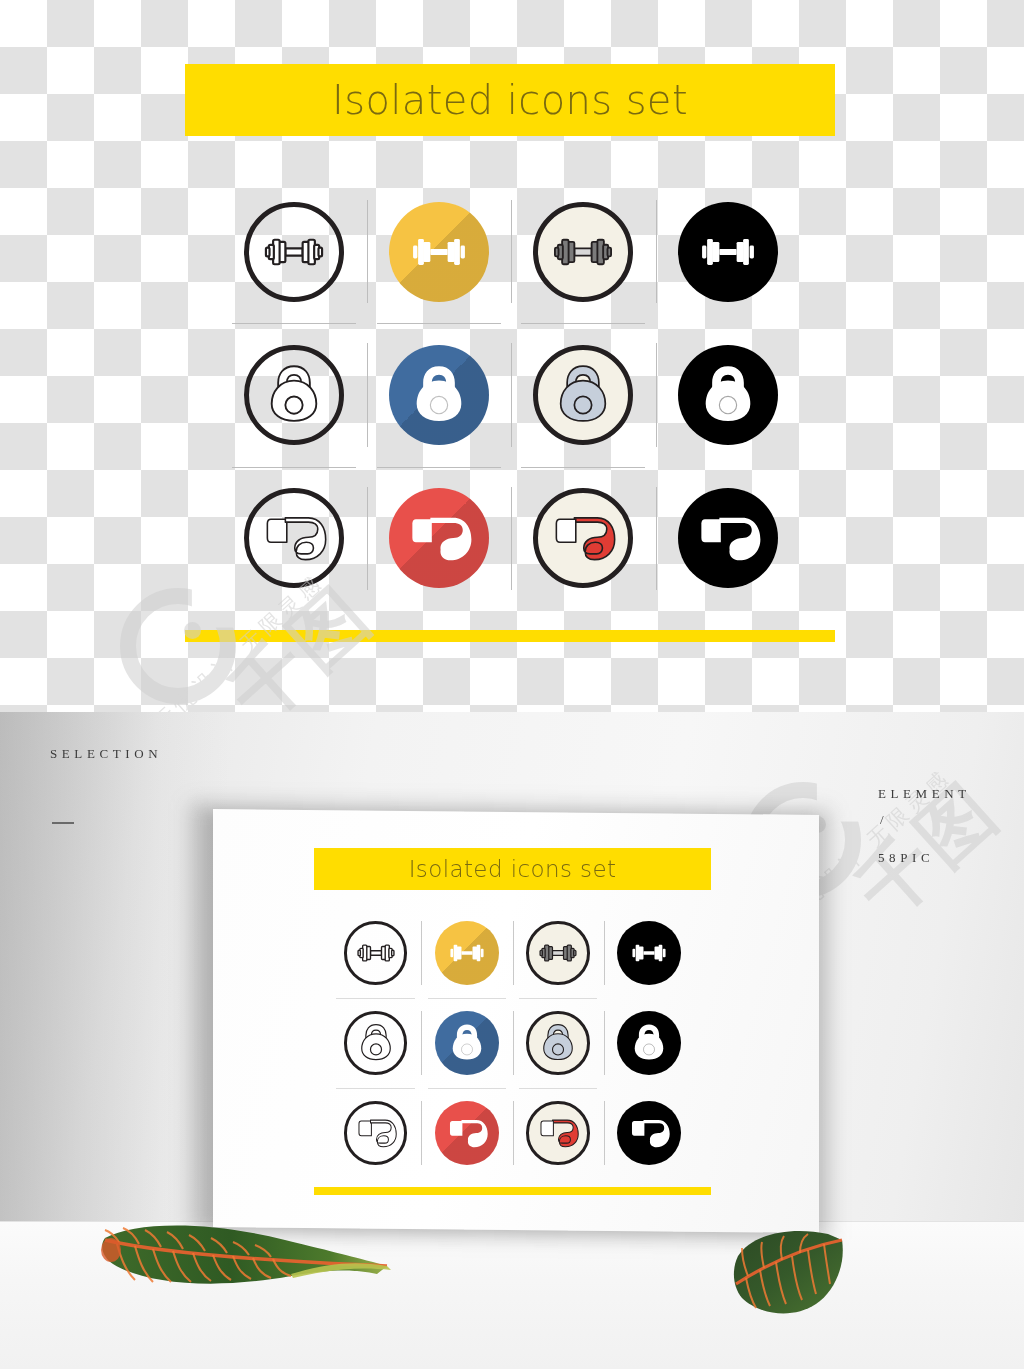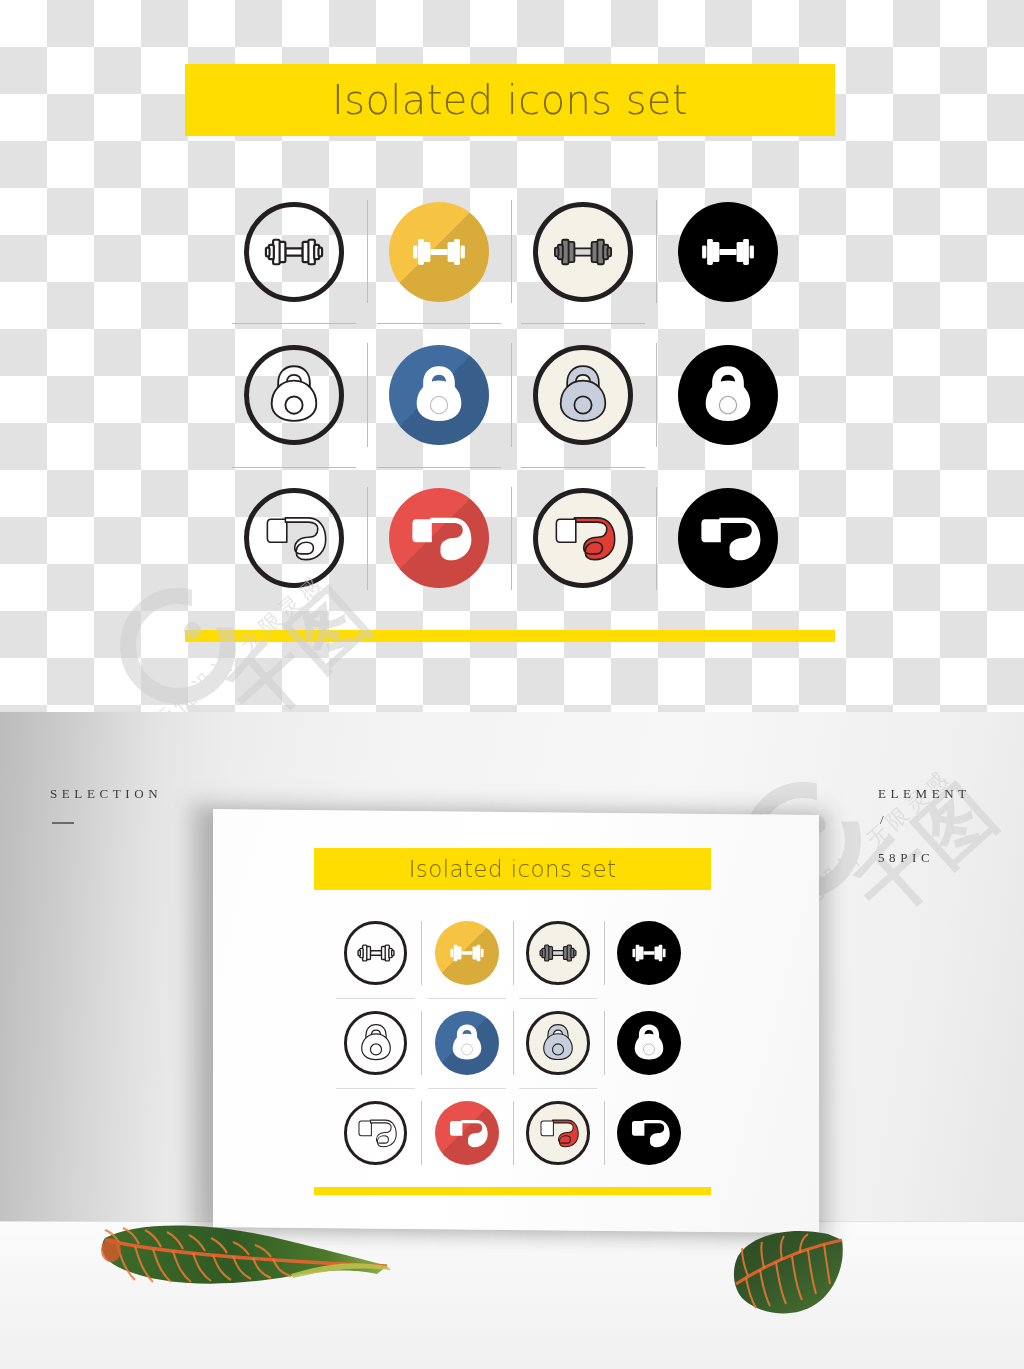--- a/index.html
+++ b/index.html
@@ -100,21 +100,21 @@
   #card-grid .cell:nth-child(3){left:182.5px;}
   #card-grid .cell:nth-child(4){left:273.75px;}
   #card-grid .vdiv{top:12px;height:66px;background:#c9c9c9;}
   #card-grid .hdiv{background:#dcdcdc;}
 
   
   .corner-label{
     position:absolute;color:#3b3b3b;font-size:13px;letter-spacing:4.6px;
     font-family:"Liberation Serif",serif;white-space:nowrap;
   }
-  #lbl-selection{left:50px;top:786px;}
+  #lbl-selection{left:50px;top:746px;}
   #lbl-sel-dash{position:absolute;left:52px;top:822px;width:22px;height:1.5px;background:#6a6a6a;}
   #lbl-element{left:878px;top:786px;}
   #lbl-slash{left:880px;top:812px;letter-spacing:2px;}
   #lbl-58pic{left:878px;top:850px;}
 
   
   .leaf{position:absolute;}
 
   
   .wm{position:absolute;pointer-events:none;opacity:.55;}

